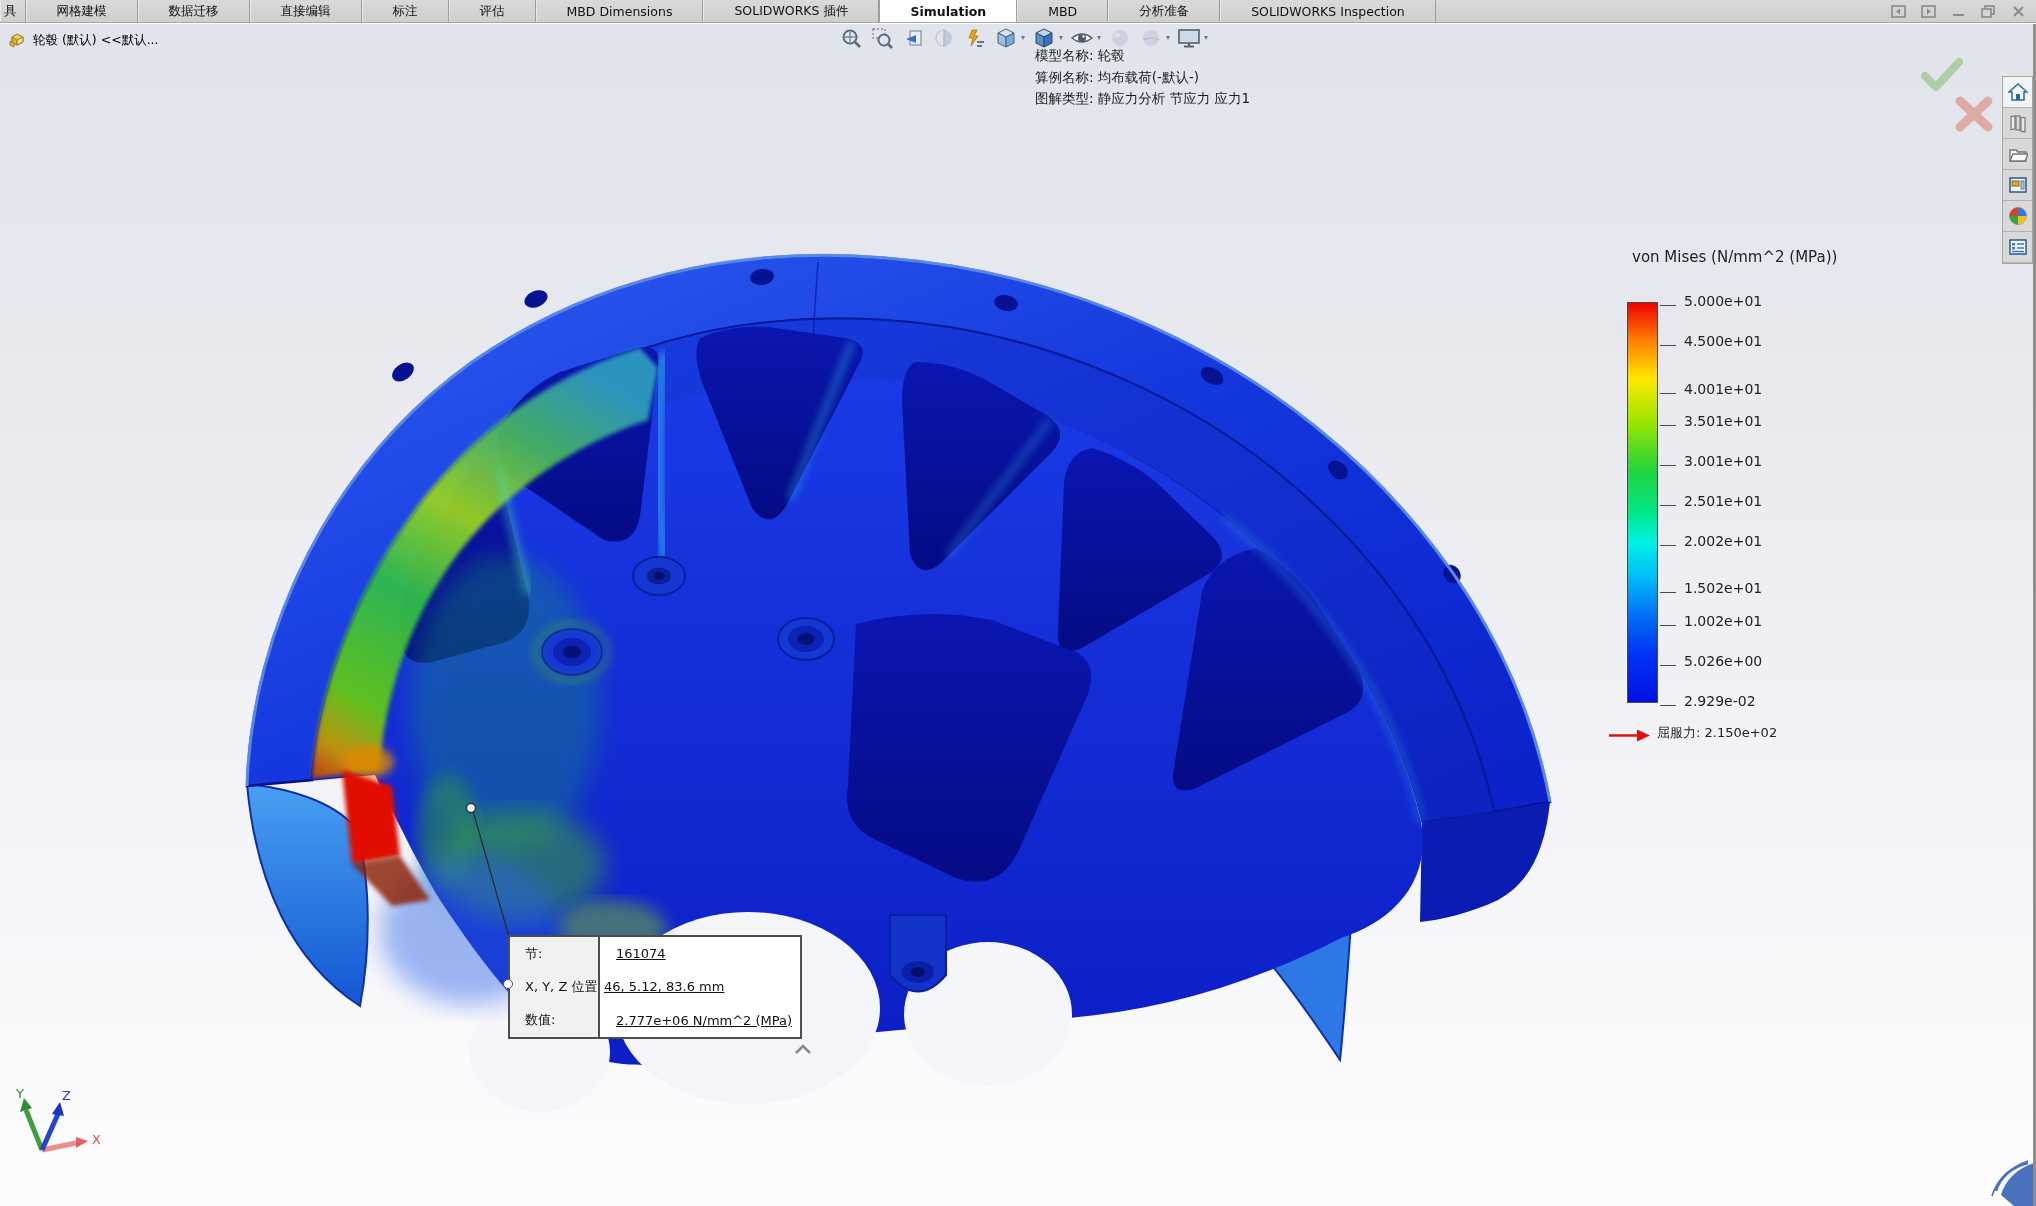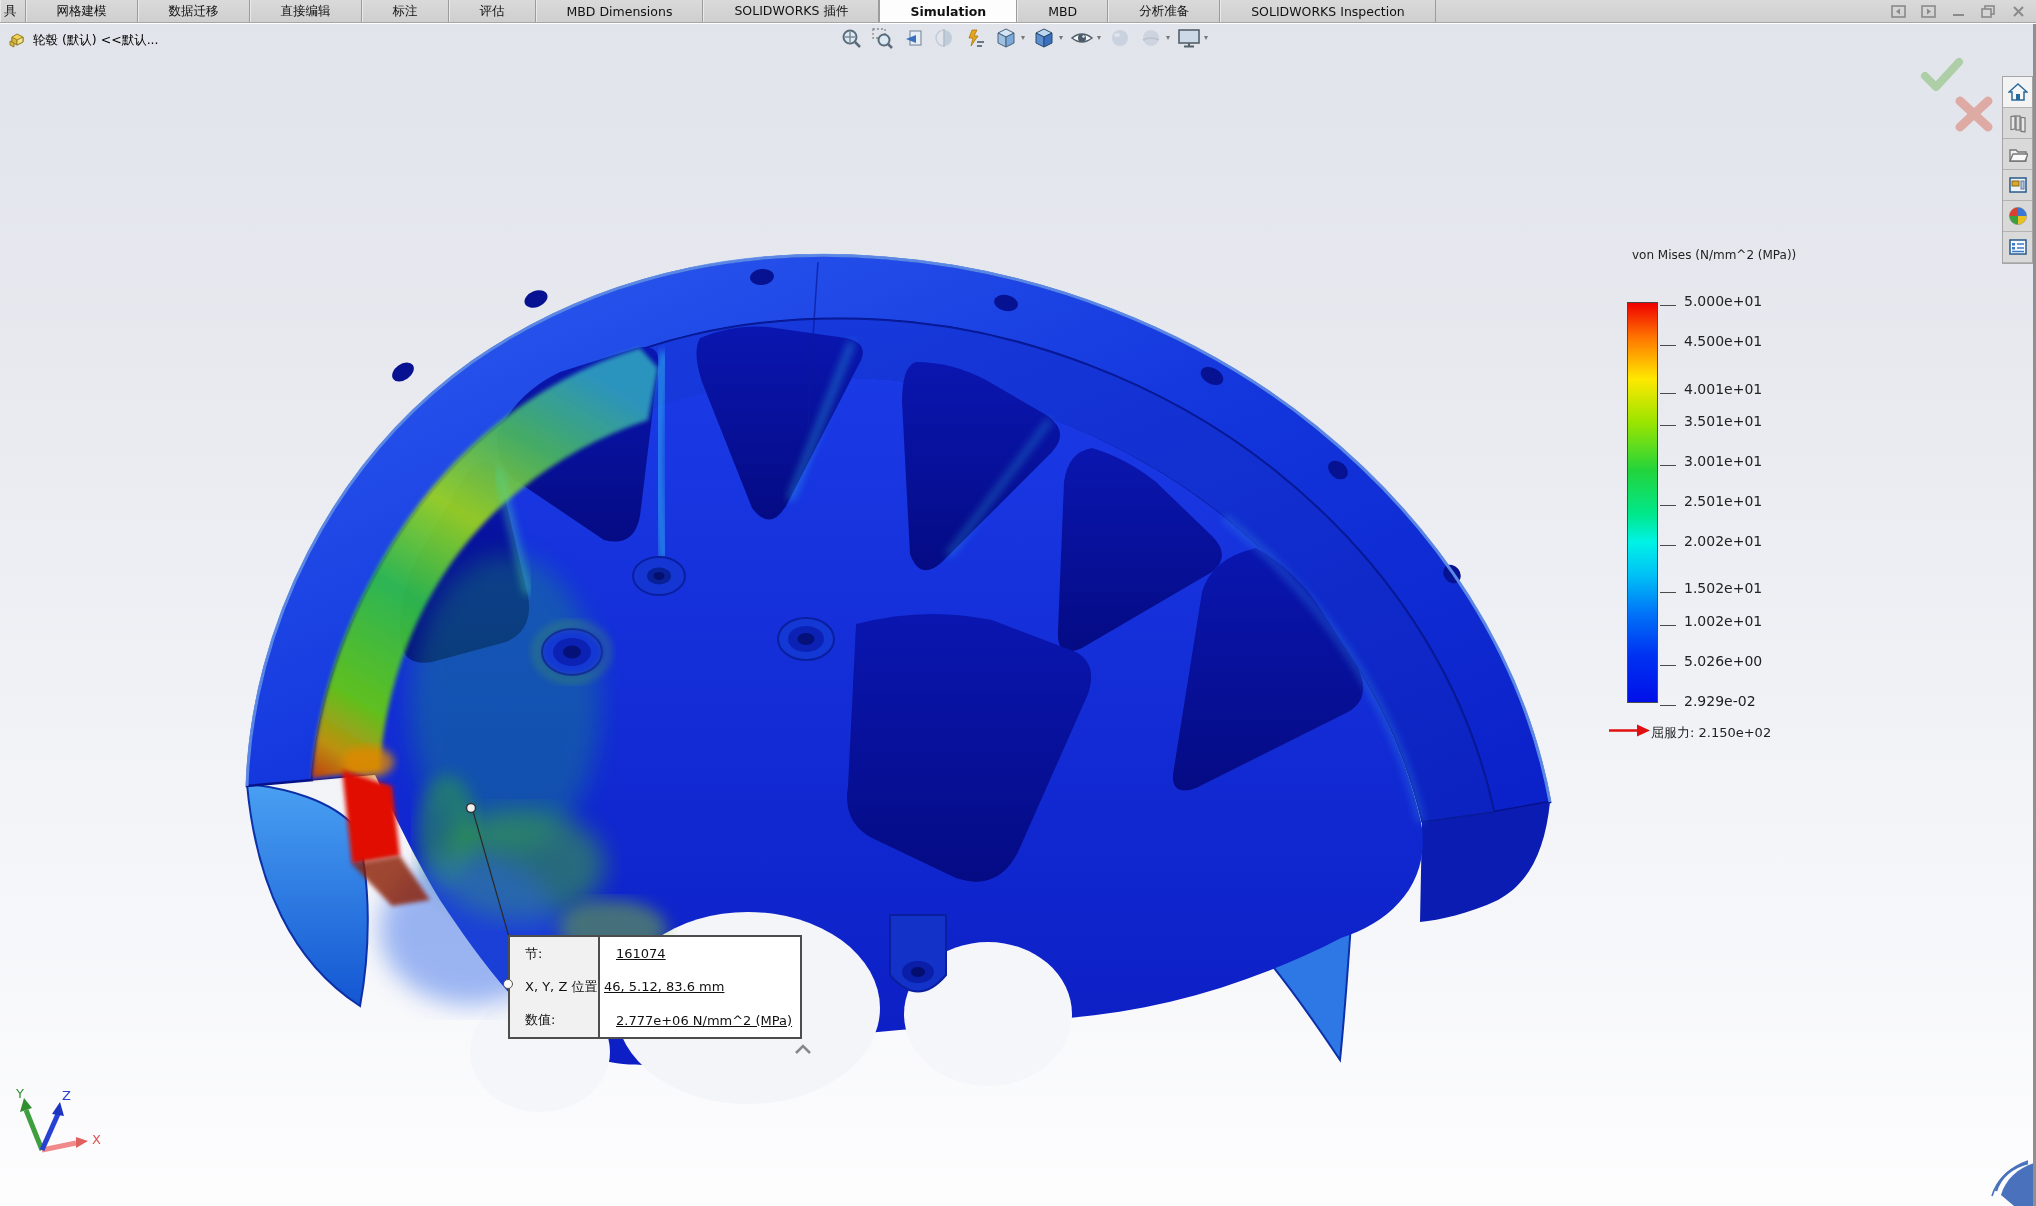--- a/index.html
+++ b/index.html
@@ -37,27 +37,27 @@
   .hud-caret { font-size:8px; color:#777; margin-left:-3px; }
 
   
   .plot-header { position:absolute; left:1035px; top:21px; font-size:13.5px; color:#1c1c1c; line-height:21.5px; }
 
   
   .confirm-check { position:absolute; left:1920px; top:32px; }
   .confirm-x { position:absolute; left:1954px; top:72px; }
 
   
-  .legend-title { position:absolute; left:1632px; top:224px; font-size:12px; color:#222; }
+  .legend-title { position:absolute; left:1632px; top:224px; font-size:15px; color:#222; }
   .legend-bar { position:absolute; left:1627px; top:278px; width:31px; height:401px; border:1px solid #4a4a4a;
     background:linear-gradient(180deg,#f00000 0%,#ff7a00 9%,#ffe800 19%,#9ae400 30%,#22d43c 42%,#00e88c 53%,#00f2e6 60%,#00c2f6 68%,#0072f8 78%,#0033f2 88%,#0010e8 100%); }
   .legend-ticks { position:absolute; left:1684px; top:278px; width:120px; height:401px; }
   .tick { position:absolute; font-size:14px; color:#222; white-space:nowrap; }
   .tick::before { content:""; position:absolute; left:-24px; bottom:3px; width:16px; height:1px; background:#4a4a4a; }
-  .yield-row { position:absolute; left:1608px; top:700px; display:flex; align-items:flex-start; gap:1px; }
+  .yield-row { position:absolute; left:1608px; top:700px; display:flex; align-items:flex-end; gap:7px; }
   .yield-label { font-size:13px; color:#222; }
 
   
   .callout { position:absolute; left:508px; top:911px; width:294px; height:104px; background:#fff;
              border:2px solid #4d4d4d; }
   .callout-leftcol { position:absolute; left:0; top:0; width:90px; height:100%; background:#f1f1f1; border-right:2px solid #4d4d4d; }
   .callout-rows { position:absolute; left:0; top:0; width:100%; height:100%; display:flex; flex-direction:column; }
   .callout-row { flex:1; display:flex; align-items:center; }
   .callout-label { width:92px; flex:0 0 92px; padding-left:15px; font-size:13px; color:#111; white-space:nowrap; overflow:visible; z-index:2; }
   .callout-value { padding-left:14px; font-size:13px; color:#111; white-space:nowrap;text-decoration:underline; }
@@ -335,20 +335,25 @@
       <span class="hud-btn">
         <svg width="24" height="22">
           <rect x="2" y="3" width="20" height="13" fill="#cdd9e6" stroke="#55606a" stroke-width="1.6"></rect>
           <line x1="12" y1="16" x2="12" y2="19" stroke="#55606a" stroke-width="2"></line>
           <line x1="7" y1="19.5" x2="17" y2="19.5" stroke="#55606a" stroke-width="2"></line>
         </svg>
       </span>
       <span class="hud-caret">▾</span>
     </div>
 
+    <div class="plot-header">
+      <div>模型名称: 轮毂</div>
+      <div>算例名称: 均布载荷(-默认-)</div>
+      <div>图解类型: 静应力分析 节应力 应力1</div>
+    </div>
 
     <div class="confirm-check">
       <svg width="44" height="38">
         <path d="M5 20 L16 31 L39 6" stroke="#92c284" stroke-width="8" fill="none" stroke-linecap="round" stroke-linejoin="round" opacity="0.65"></path>
       </svg>
     </div>
     <div class="confirm-x">
       <svg width="40" height="36">
         <path d="M6 5 L34 31 M34 5 L6 31" stroke="#dd978c" stroke-width="9" stroke-linecap="round" opacity="0.75"></path>
       </svg>

